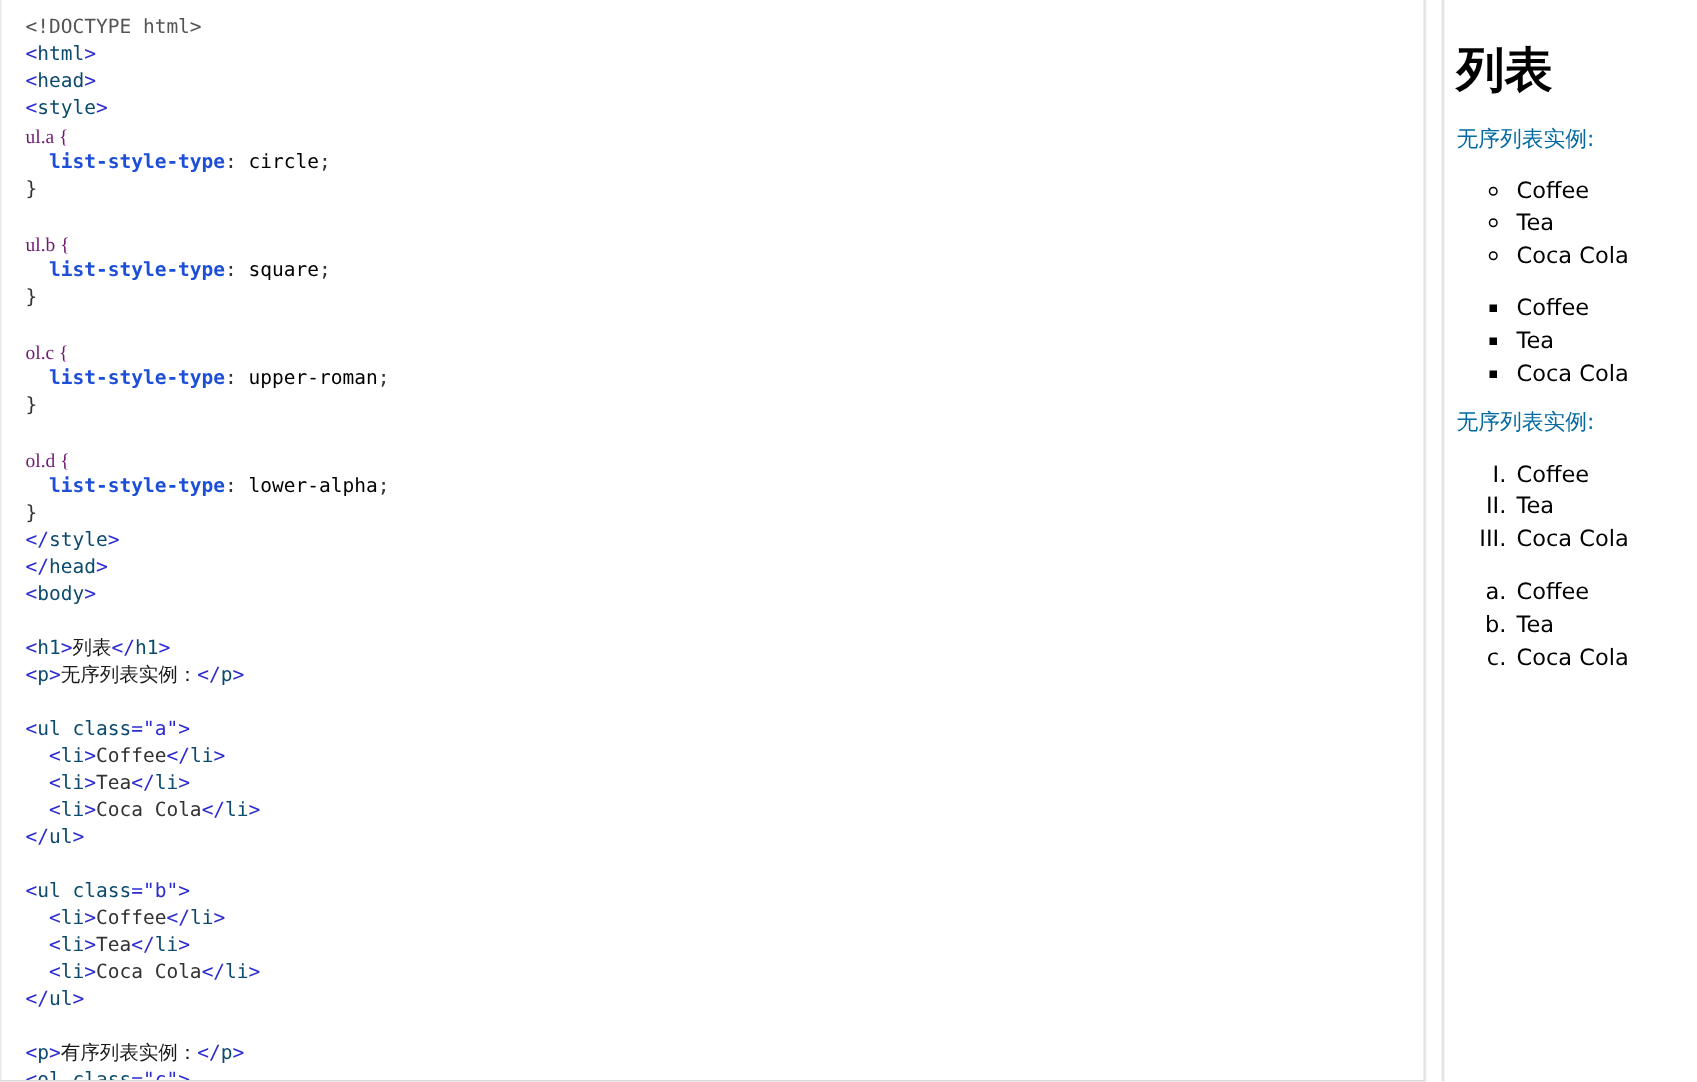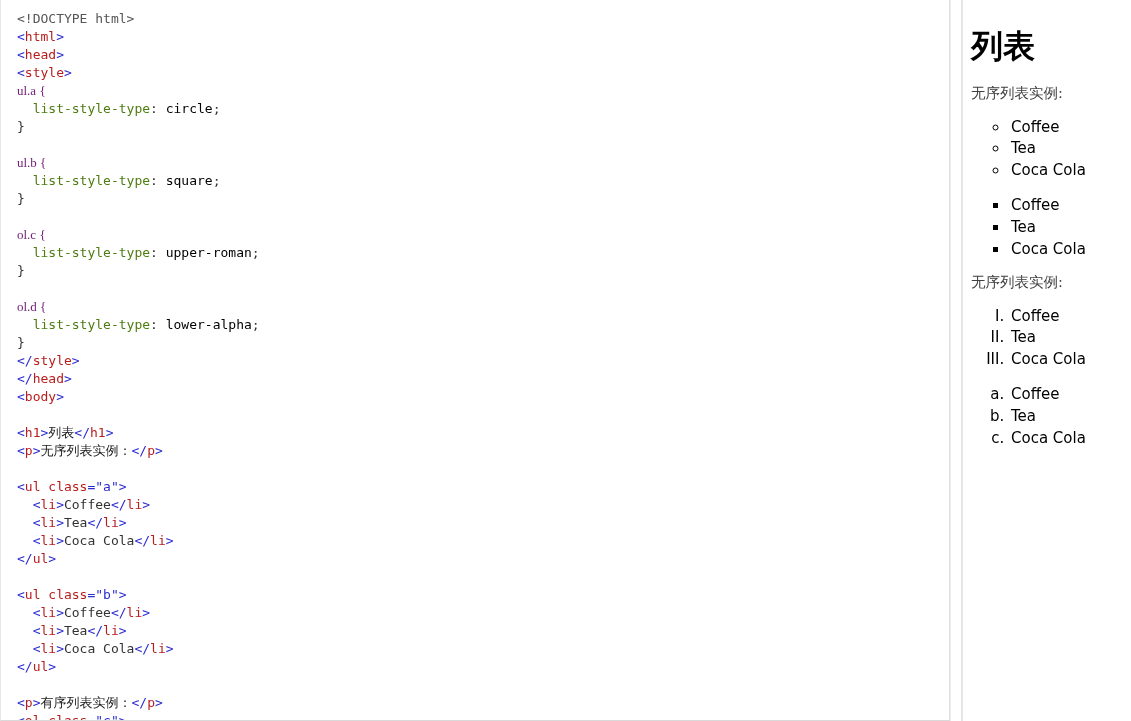--- a/index.html
+++ b/index.html
@@ -49,24 +49,24 @@
   .code .ln {
     display: block;
     height: 18px;
   }
   .code .ln.blank {
     height: 18px;
   }
 
   
   .t-punct   { color: #2b2bd1; }  
-  .t-tag     { color: #b91c1c; }  
+  .t-tag     { color: #0c4a6e; }  
   .t-attrval { color: #2b2bd1; }
   .t-sel     { color: #701a75; font-family: Liberation Serif, serif; }  
-  .t-prop    { color: #4d7c0f; }  
+  .t-prop    { color: #1d4ed8; font-weight: bold; }  
   .t-val     { color: #000000; }  
   .t-plain   { color: #333333; }
   .t-doctype { color: #555555; }
   .t-brace   { color: #333333; }
   .t-cjk     { color: #1a1a1a; font-family: "DejaVu Sans", sans-serif; }
 
   
   .gutter {
     width: 12px;
     height: 721px;
@@ -95,21 +95,21 @@
     font-size: 32px;
     line-height: 1.1;
     font-weight: bold;
     margin: 21px 0 21px 0;
     color: #000000;
   }
   .pv-p {
     font-size: 14.5px;
     line-height: 1.2;
     margin: 14px 0 14px 0;
-    color: #404040;
+    color: #0369a1;
   }
   .pv-list {
     margin: 14px 0 14px 0;
     padding-left: 38px;
     font-size: 15px;
     line-height: 21.6px;
     color: #000000;
   }
   .pv-list li { padding-left: 2px; }
   ul.lst-circle { list-style-type: circle; }

